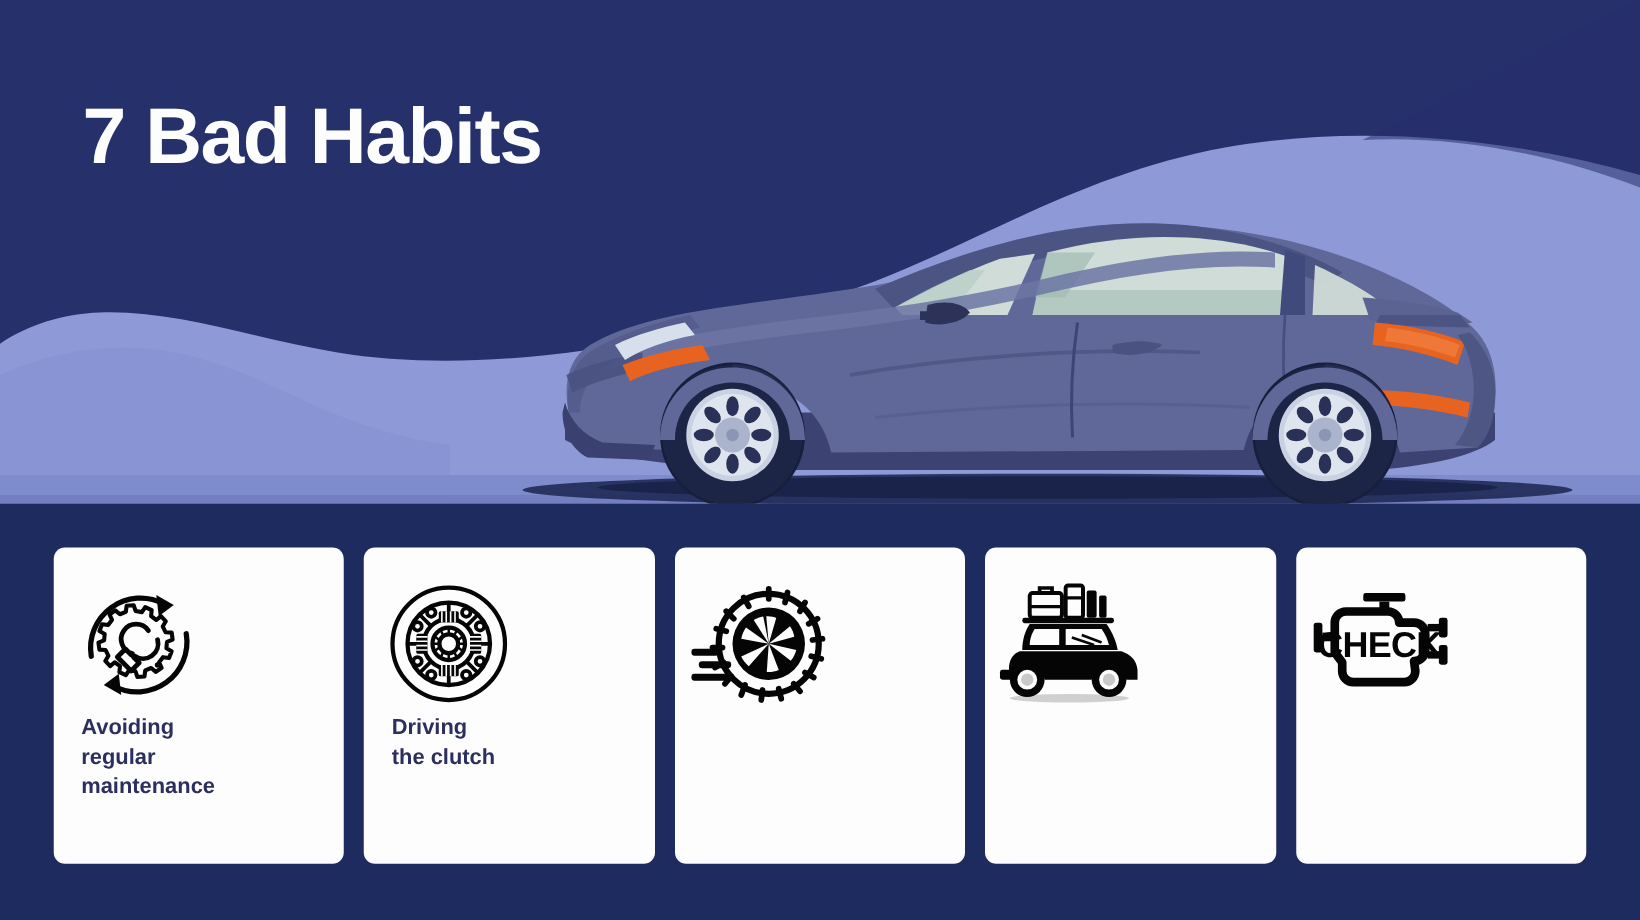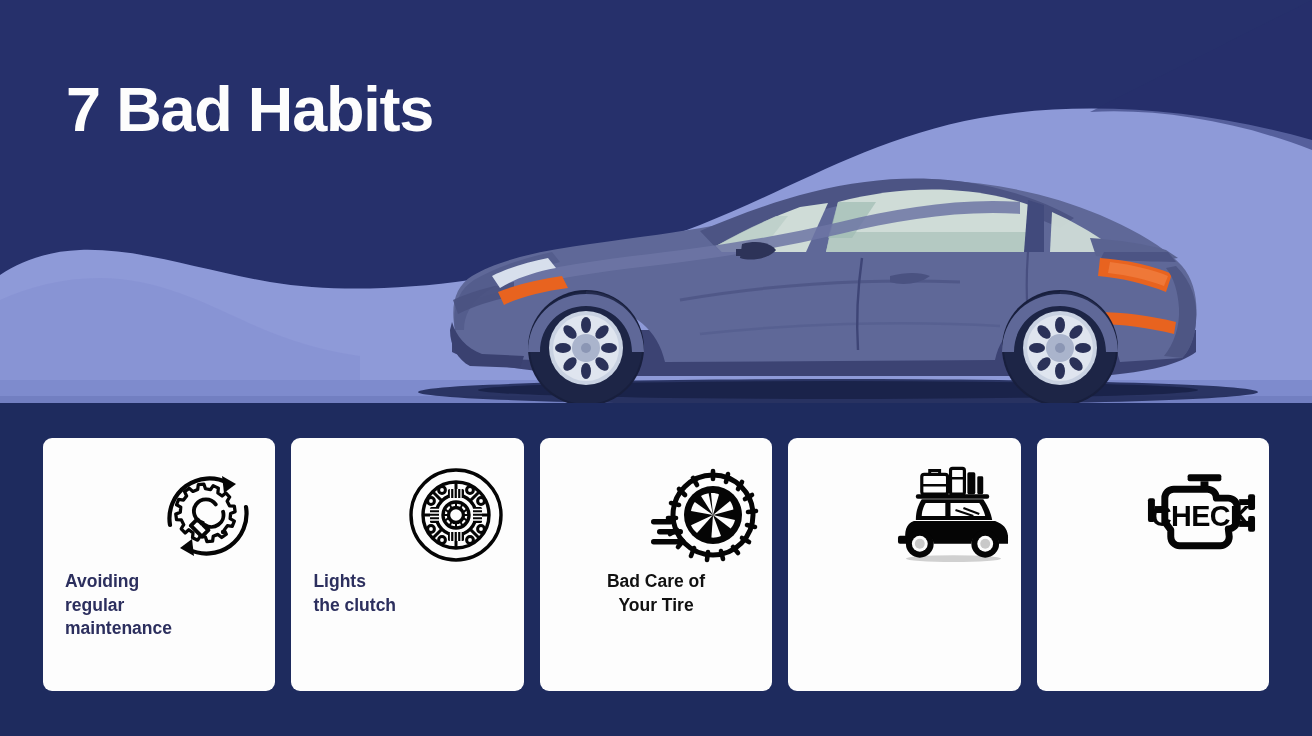--- a/index.html
+++ b/index.html
@@ -67,21 +67,21 @@
     display:flex;
     gap:16px;
   }
   .card {
     flex:1 1 0;
     background:#fdfdfd;
     border-radius:9px;
     position:relative;
     display:flex;
     flex-direction:column;
-    align-items:flex-end;
+    align-items:flex-start;
     padding:22px 10px 14px 10px;
     overflow:hidden;
   }
   .card-icon {
     width:115px;
     height:110px;
     display:flex;
     align-items:center;
     justify-content:center;
     flex:0 0 auto;
@@ -348,21 +348,21 @@
               <path d="M46.5,26 L46.5,35 M50,26 L50,35 M53.5,26 L53.5,35 M57,26 L57,35"></path>
               <path d="M46.5,69 L46.5,78 M50,69 L50,78 M53.5,69 L53.5,78 M57,69 L57,78"></path>
               <path d="M26,46.5 L35,46.5 M26,50 L35,50 M26,53.5 L35,53.5 M26,57 L35,57"></path>
               <path d="M69,46.5 L78,46.5 M69,50 L78,50 M69,53.5 L78,53.5 M69,57 L78,57"></path>
             </g>
             <g stroke-width="2">
               <path d="M52,39 L52,45 M58.5,41 L56,46.2 M64,45.5 L59.6,49 M65,52 L59,52 M64,58.5 L59.6,55 M58.5,63 L56,57.8 M52,65 L52,59 M45.5,63 L48,57.8 M40,58.5 L44.4,55 M39,52 L45,52 M40,45.5 L44.4,49 M45.5,41 L48,46.2"></path>
             </g>
           </svg>
         </div>
-        <div class="card-label">Lights
+        <div class="card-label">Driving
 the clutch</div>
       </div>
 
       <div class="card dark-label">
         <div class="card-icon">
           <svg width="108" height="100" viewBox="0 0 108 100">
             <g fill="#050505">
               <rect x="0" y="54" width="22" height="5.5" rx="2.7"></rect>
               <rect x="6" y="64" width="26" height="5.5" rx="2.7"></rect>
               <rect x="0" y="74" width="30" height="5.5" rx="2.7"></rect>
@@ -394,22 +394,20 @@
               <path d="M62,50 L60,28 C63.5,27.8 66,28.4 68,29.4 Z"></path>
               <path d="M62,50 L79,36 C81,38.8 82,41.6 82.4,44.4 Z"></path>
               <path d="M62,50 L84,55 C83.2,58.4 81.6,61.2 79.6,63.6 Z"></path>
               <path d="M62,50 L70,71 C66.8,72.4 63.6,72.8 60.4,72.6 Z"></path>
               <path d="M62,50 L46,68 C43.4,65.8 41.4,63.2 40,60.2 Z"></path>
               <path d="M62,50 L40,46 C40.6,42.6 42,39.6 43.8,37 Z"></path>
               <path d="M62,50 L50,31 C52.4,29.6 55,28.6 57.6,28.2 Z"></path>
             </g>
           </svg>
         </div>
-        <div class="card-label">Bad Care of
-Your Tire</div>
       </div>
 
       <div class="card dark-label">
         <div class="card-icon">
           <svg width="116" height="98" viewBox="0 0 116 98">
 
             <g>
               <rect x="26" y="8" width="26" height="20" rx="2.5" fill="#fdfdfd" stroke="#050505" stroke-width="3.2"></rect>
               <path d="M34,8 L34,4 L44,4 L44,8" fill="none" stroke="#050505" stroke-width="3"></path>
               <path d="M26,19 L52,19" stroke="#050505" stroke-width="2.6"></path>

